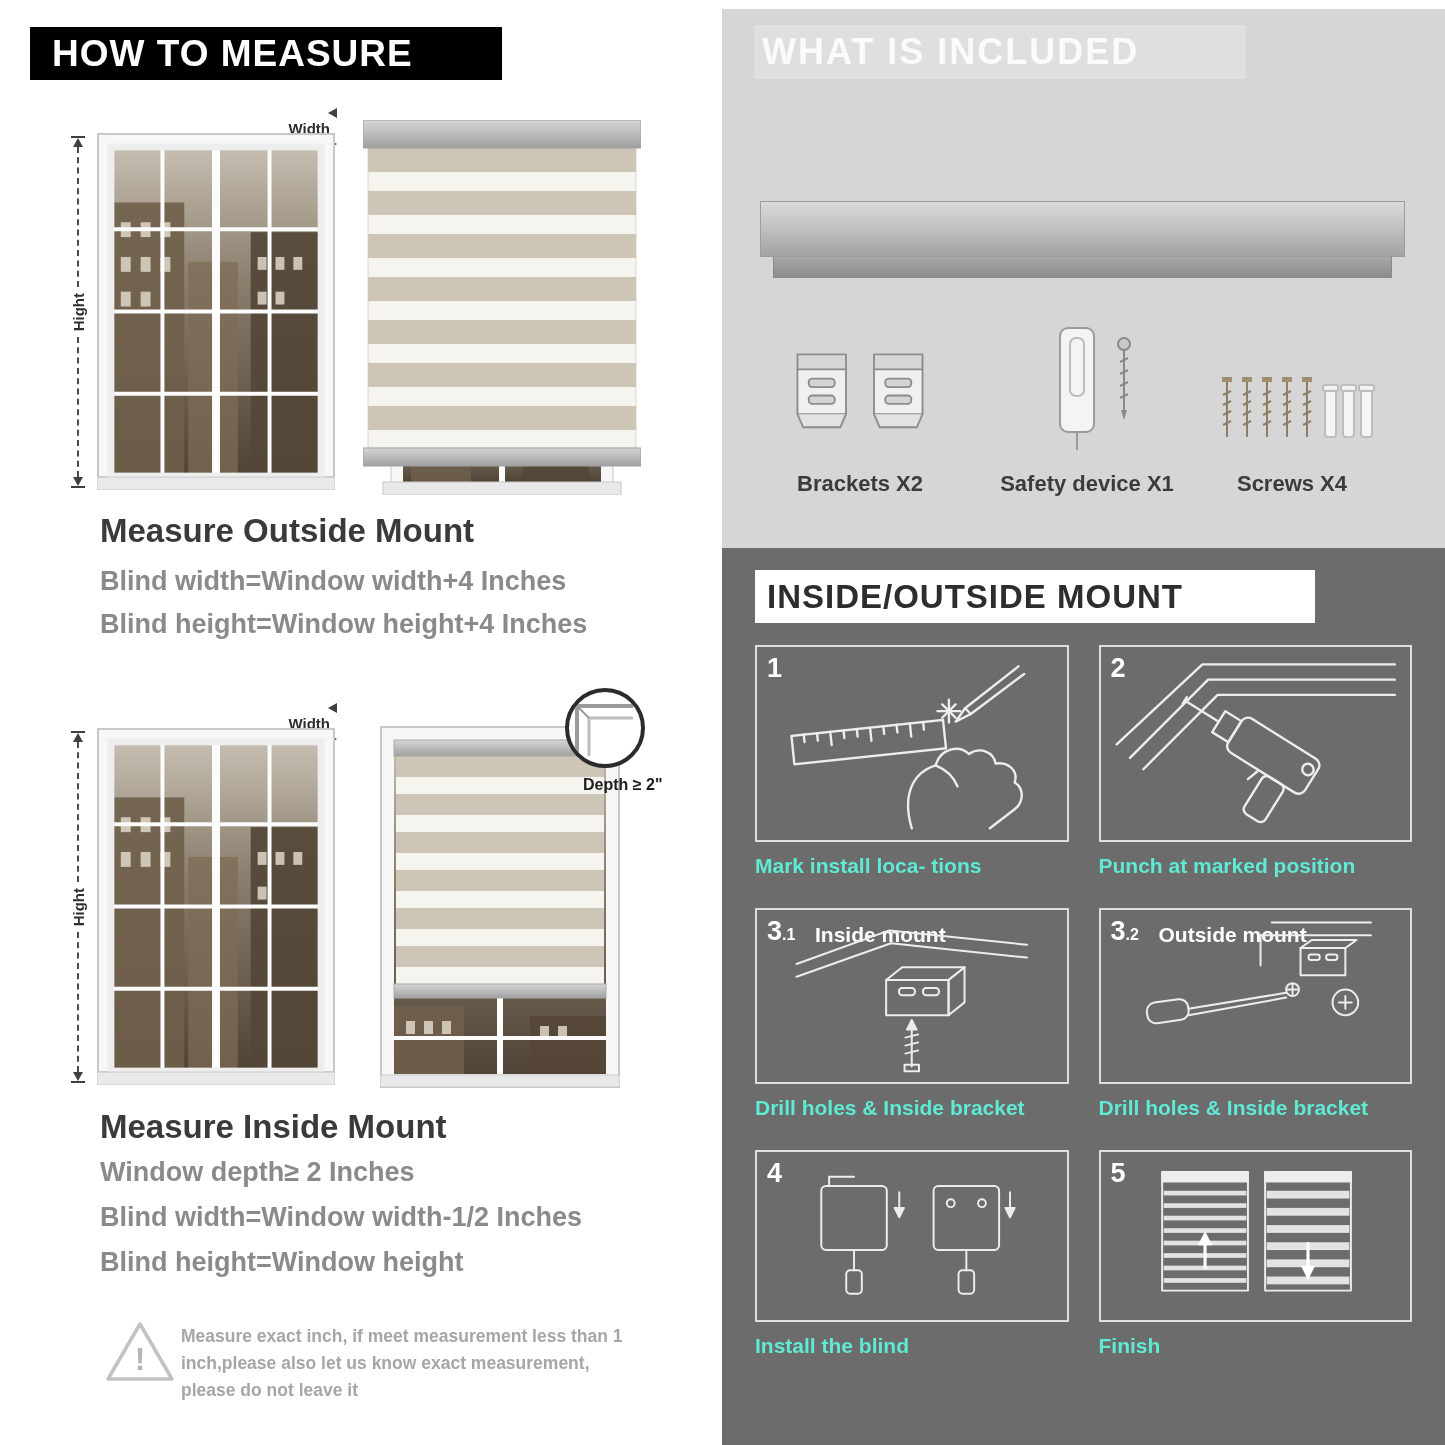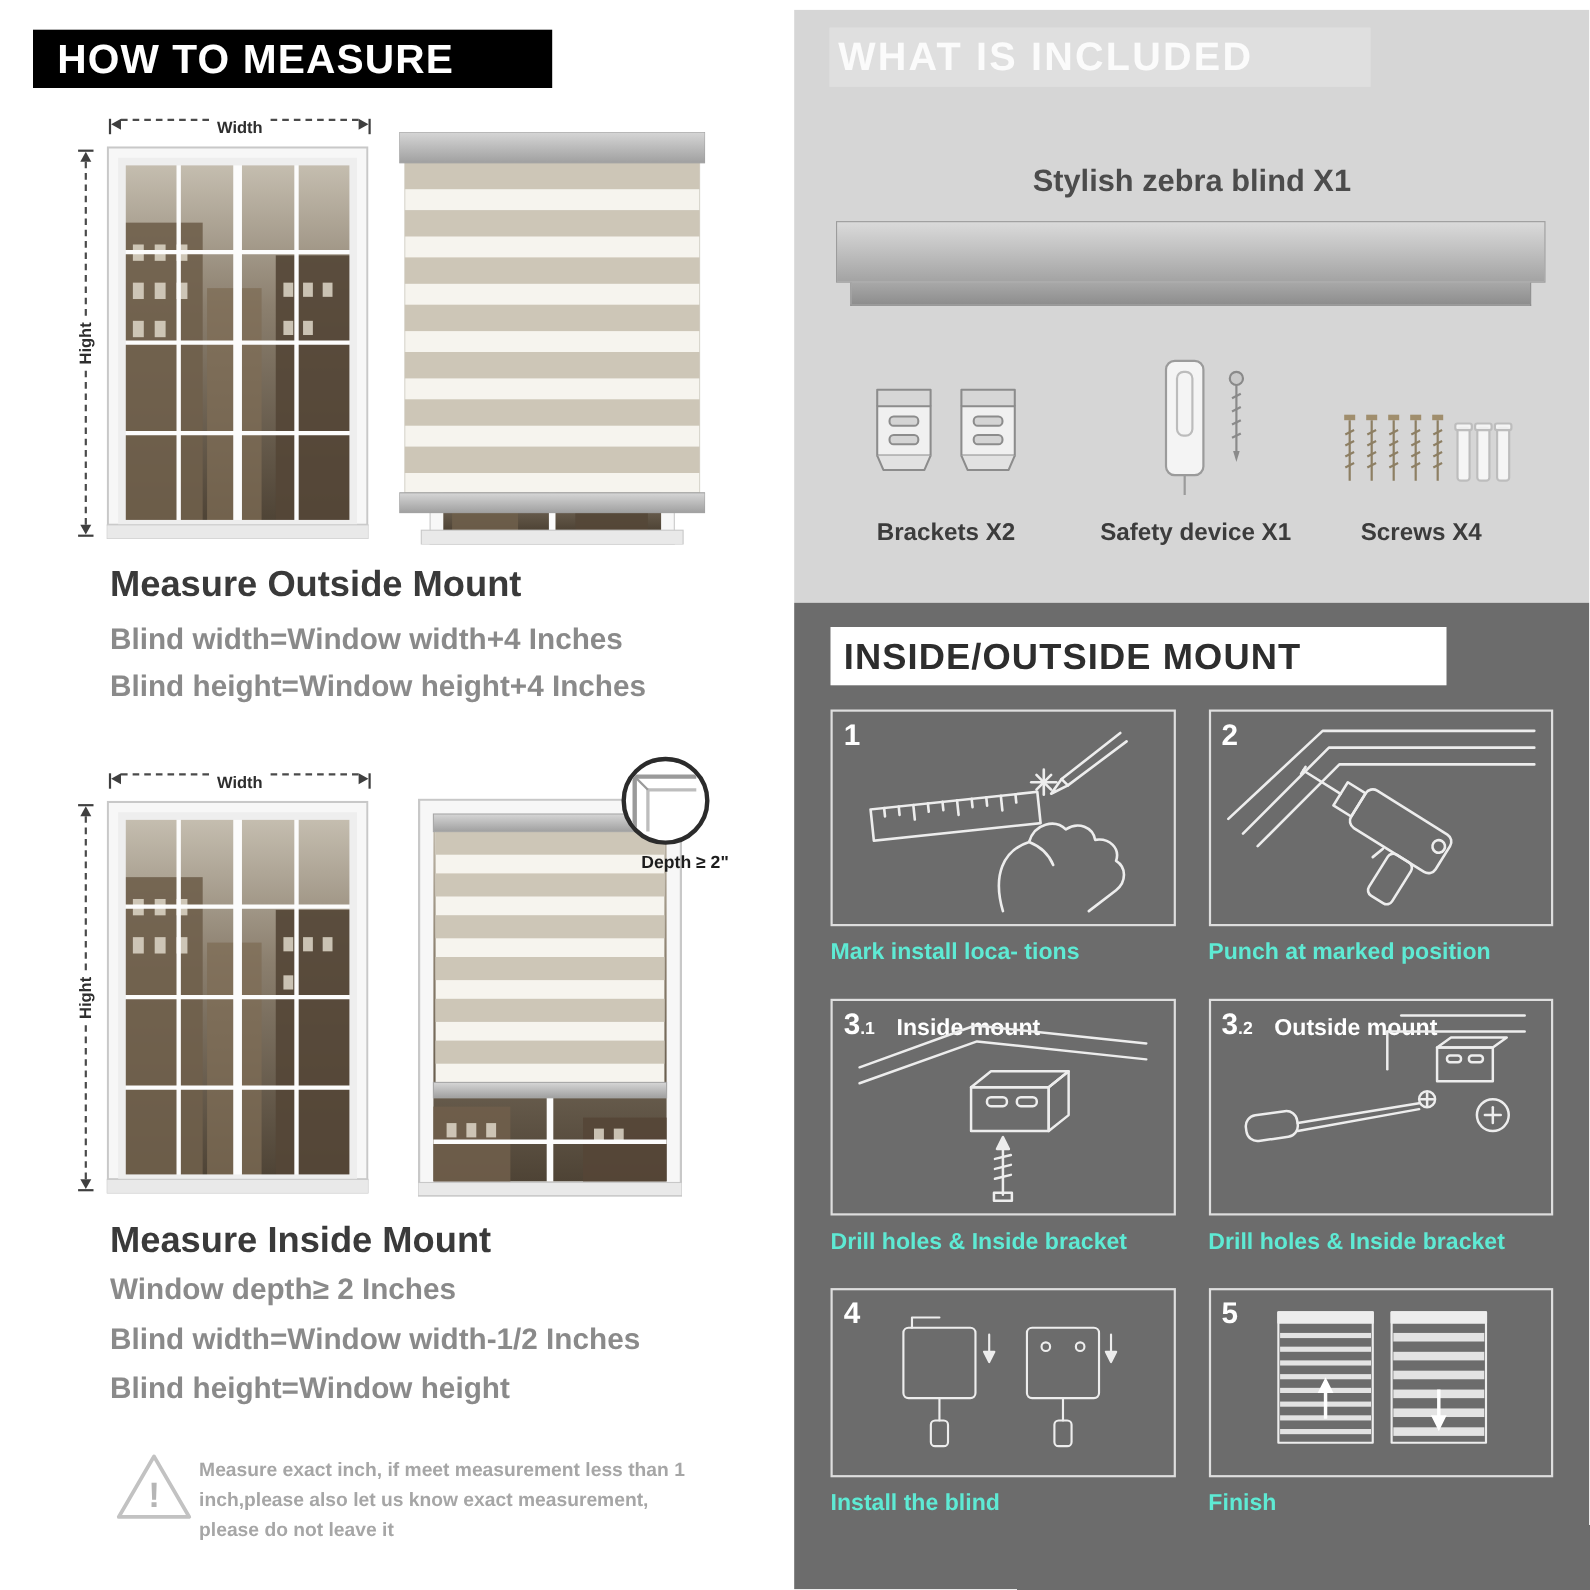--- a/index.html
+++ b/index.html
@@ -8,21 +8,21 @@
 
   
   .banner-how { position:absolute; left:30px; top:27px; width:472px; height:53px;
     background:#000000; display:flex; align-items:center; padding-left:22px; }
   .banner-how span { color:#ffffff; font-size:37px; font-weight:bold; letter-spacing:1px; }
 
   .h2-head { position:absolute; color:#3a3a3a; font-size:33px; font-weight:bold; }
   .sub-line { position:absolute; color:#8a8a8a; font-size:27px; font-weight:bold; }
 
   
-  .harrow { position:absolute; display:flex; align-items:flex-start; height:16px; }
+  .harrow { position:absolute; display:flex; align-items:flex-end; height:16px;flex-direction:column; }
   .harrow .tick { width:2px; height:14px; background:#3f3f3f; }
   .harrow .ah-l { width:0; height:0; border-top:5px solid transparent; border-bottom:5px solid transparent; border-right:9px solid #3f3f3f; }
   .harrow .ah-r { width:0; height:0; border-top:5px solid transparent; border-bottom:5px solid transparent; border-left:9px solid #3f3f3f; }
   .harrow .dash { flex:1; border-top:2px dashed #4a4a4a; }
   .harrow .lbl { padding:0 7px; font-size:15px; font-weight:bold; color:#2e2e2e; }
 
   .varrow { position:absolute; display:flex; flex-direction:column; align-items:center; width:16px; }
   .varrow .tick { height:2px; width:14px; background:#3f3f3f; }
   .varrow .av-t { width:0; height:0; border-left:5px solid transparent; border-right:5px solid transparent; border-bottom:9px solid #3f3f3f; }
   .varrow .av-b { width:0; height:0; border-left:5px solid transparent; border-right:5px solid transparent; border-top:9px solid #3f3f3f; }
@@ -55,21 +55,21 @@
     color:#3c3c3c; font-size:22px; font-weight:bold; }
 
   .mount-panel { position:absolute; left:722px; top:548px; width:723px; height:897px; background:#6c6c6c; }
   .mount-banner { position:absolute; left:33px; top:22px; width:560px; height:53px; background:#ffffff;
     display:flex; align-items:center; padding-left:12px; }
   .mount-banner span { color:#2d2d2d; font-size:33px; font-weight:bold; letter-spacing:1px; }
   .steps { position:absolute; left:33px; top:97px; width:657px;
     display:grid; grid-template-columns:1fr 1fr; column-gap:30px; row-gap:30px; }
   .step { display:flex; flex-direction:column; }
   .step .box { position:relative; border:2px solid #dedede; }
-  .box.h1 { height:197px; } .box.h2 { height:197px; } .box.h3 { height:172px; }
+  .box.h1 { height:197px; } .box.h2 { height:176px; } .box.h3 { height:172px; }
   .step .num { position:absolute; left:10px; top:6px; color:#ffffff; font-size:27px; font-weight:bold; }
   .step .num small { font-size:16px; font-weight:bold; }
   .step .inner-lbl { position:absolute; left:58px; top:13px; color:#ffffff; font-size:21px; font-weight:bold; }
   .step .caption { margin-top:12px; color:#5eead4; font-size:21px; font-weight:bold; }
   .step svg.art { position:absolute; left:6px; top:6px; width:calc(100% - 12px); height:calc(100% - 12px); }
 
   .line-art { stroke:#ededed; stroke-width:2.5; fill:none; stroke-linecap:round; stroke-linejoin:round; }
 </style>
 </head>
 <body>
@@ -268,21 +268,20 @@
     <path d="M37,6 L69,61 L5,61 Z" fill="none" stroke="#c2c2c2" stroke-width="3.5" stroke-linejoin="round"></path>
     <text x="37" y="52" text-anchor="middle" font-size="32" font-weight="bold" fill="#b5b5b5">!</text>
   </svg>
   <div class="warning-text">Measure exact inch, if meet measurement less than 1 inch,please also let us know exact measurement, please do not leave it</div>
 
   <div class="included-panel">
     <div class="included-band"></div>
     <div class="included-title">
       <span>WHAT IS INCLUDED</span>
     </div>
-    <div class="blind-name">Stylish zebra blind X1</div>
 
     <div class="headrail">
       <div class="rail-top"></div>
       <div class="rail-bottom"></div>
     </div>
 
     <svg class="illu" style="left:68px; top:330px;" width="140" height="112" viewBox="0 0 150 115">
       <g stroke="#8c8c8c" stroke-width="2" fill="#f0f0f0" stroke-linejoin="round">
         <path d="M8,30 L8,14 L60,14 L60,30" fill="none"></path>
         <rect x="8" y="30" width="52" height="48"></rect>

